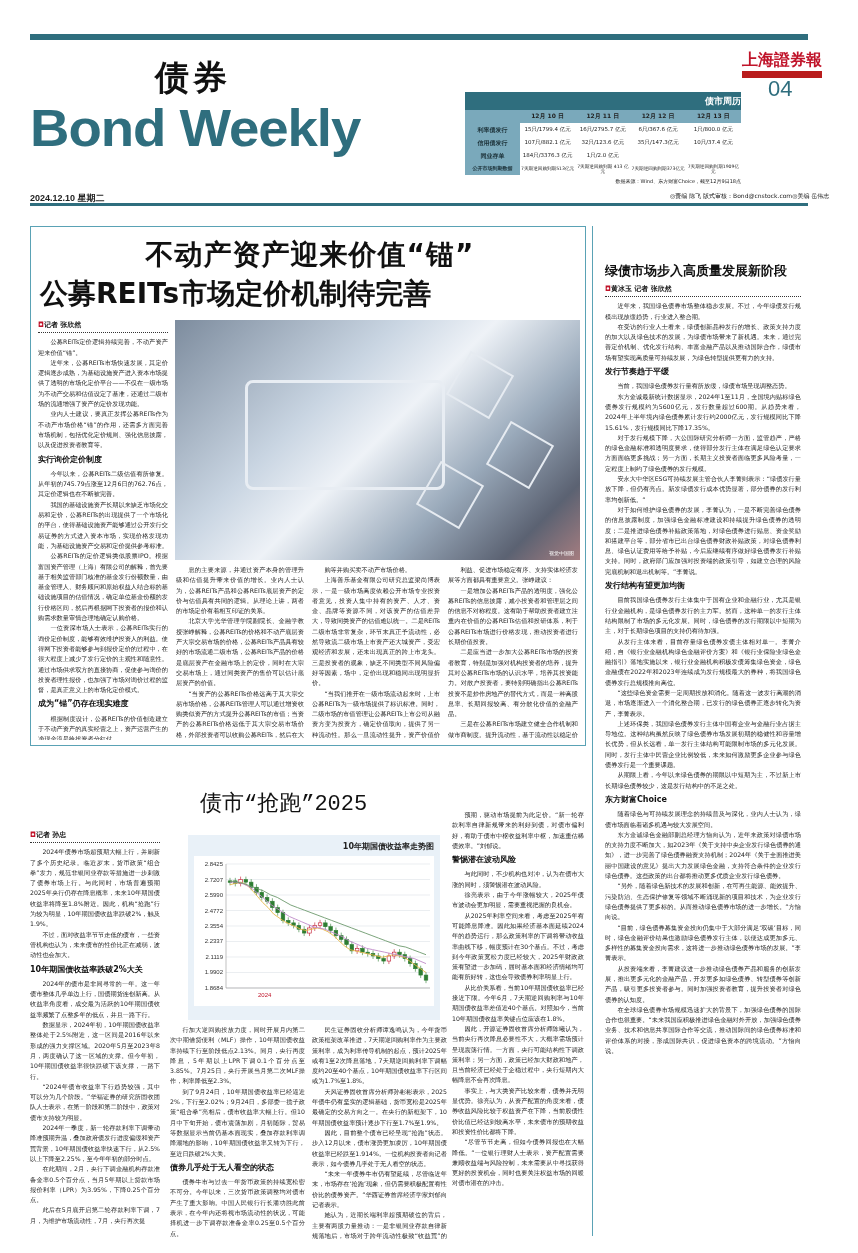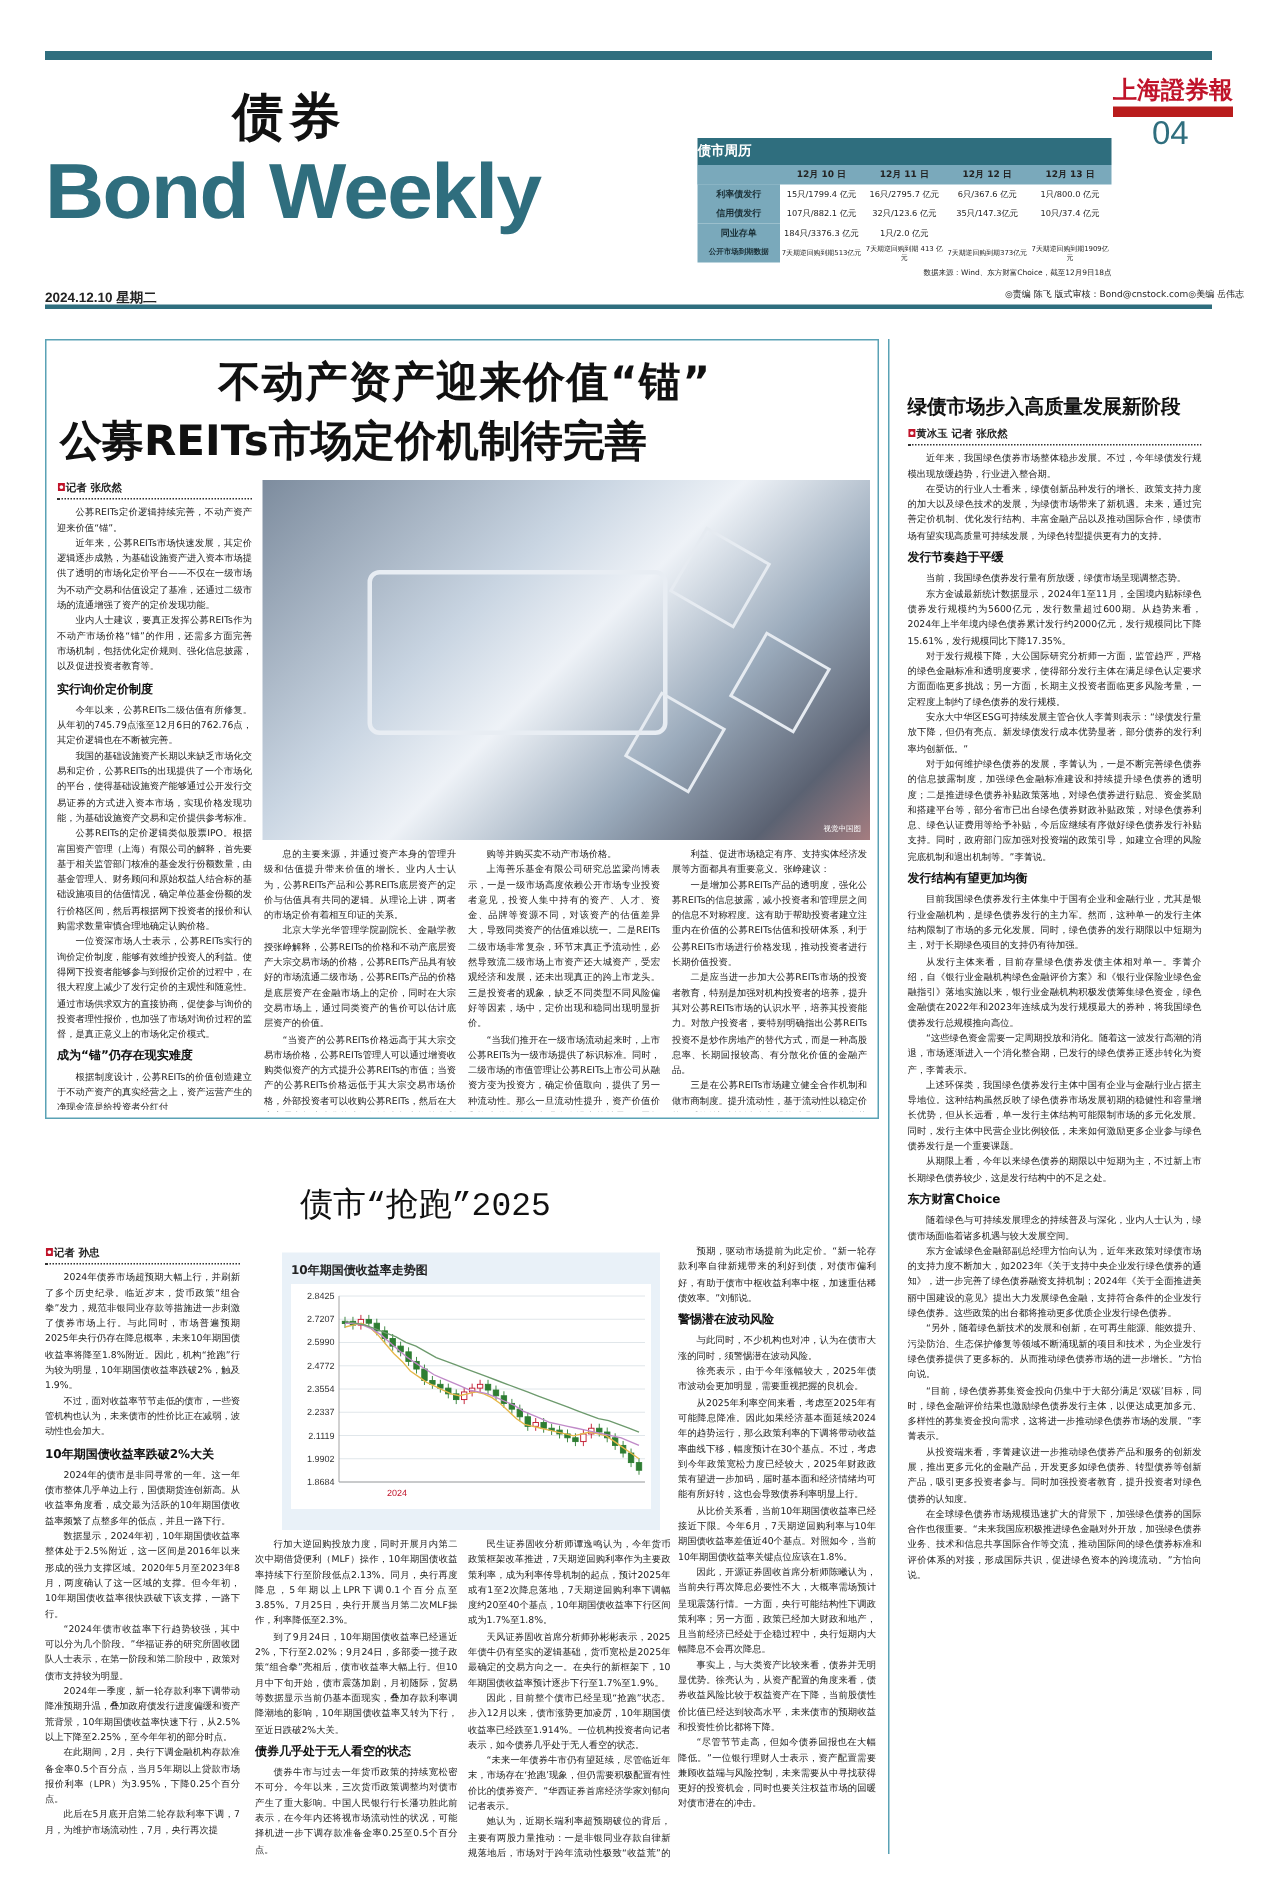--- a/index.html
+++ b/index.html
@@ -4,21 +4,21 @@
 <style>
 *{box-sizing:border-box;margin:0;padding:0}
 body{width:858px;height:1253px;background:#fff;font-family:"DejaVu Sans",sans-serif;position:relative;overflow:hidden;color:#222}
 .topbar{position:absolute;left:30px;top:34px;width:378px;height:6px;background:#2f6e7e}
 .topbar2{position:absolute;left:408px;top:34px;width:400px;height:6px;background:#2f6e7e}
 .section-cn{position:absolute;left:155px;top:55px;font-size:34px;font-weight:bold;font-family:Liberation Sans, sans-serif;color:#111;letter-spacing:4px}
 .section-en{position:absolute;left:30px;top:98px;font-size:52px;font-weight:bold;color:#2f6e7e;font-family:"Liberation Sans",sans-serif;letter-spacing:-1px;transform:scaleX(1.05);transform-origin:left}
 .logo{position:absolute;left:742px;top:50px;font-size:16px;font-weight:bold;color:#c0142a;font-family:"DejaVu Serif",serif;border-bottom:7px solid #b91c1c;padding-bottom:0}
 .pagenum{position:absolute;left:768px;top:76px;font-size:22px;color:#2f6e7e;font-family:"Liberation Sans",sans-serif}
 .cal{position:absolute;left:465px;top:92px;width:276px;font-size:6px}
-.cal-head{background:#2f6e7e;color:#fff;text-align:left;font-weight:bold;font-size:9px;height:18px;line-height:18px}
+.cal-head{background:#2f6e7e;color:#fff;text-align:right;font-weight:bold;font-size:9px;height:18px;line-height:18px}
 .cal-row{display:flex;height:13px;align-items:center}
 .cal-row .lab{width:55px;background:#7aa9bb;height:13px;line-height:13px;text-align:center;font-weight:bold;color:#1a2f36;font-size:6px}
 .cal-row .c{flex:1;text-align:center;font-size:5.5px;color:#222}
 .cal-dates{background:#7aa9bb;font-weight:bold;color:#1a2f36}
 .cal-dates .c{font-size:6px}
 .cal-src{text-align:right;font-size:5px;margin-top:3px;color:#222}
 .dateline{position:absolute;left:30px;top:192px;font-size:9px;font-weight:bold;font-family:"Liberation Sans",sans-serif}
 .editors{position:absolute;left:670px;top:192px;font-size:6px;color:#222}
 .sep1{position:absolute;left:30px;top:203px;width:778px;height:3px;border-top:1px solid #2f6e7e;border-bottom:2px solid #2f6e7e}
 .box1{position:absolute;left:30px;top:226px;width:556px;height:520px;border:1.5px solid #5aa2b5}
@@ -31,21 +31,21 @@
 .col h4{font-size:8px;font-weight:bold;margin:4px 0 4px;color:#111}
 .photo{position:absolute;left:175px;top:320px;width:405px;height:240px;background:linear-gradient(135deg,#7d8c9e 0%,#c9d5e2 35%,#eef2f7 50%,#9aaabb 70%,#5b6272 88%,#a57d80 100%);overflow:hidden}
 .photo .reit{position:absolute;left:95px;top:70px;font-size:60px;font-weight:bold;color:#f4f7fb;font-family:"Liberation Sans",sans-serif;letter-spacing:2px;text-shadow:0 0 6px #8aa0b8}
 .photo .frame{position:absolute;left:70px;top:60px;width:200px;height:110px;border:3px solid #e8edf3;border-radius:8px}
 .photo .hex{position:absolute;width:50px;height:50px;border:2px solid #e6ebf1;transform:rotate(30deg)}
 .photo .credit{position:absolute;right:6px;bottom:4px;font-size:5px;color:#fff}
 .box2{position:absolute;left:592px;top:226px;width:216px;height:1010px;border-left:1.5px solid #5aa2b5}
 .h2{position:absolute;left:605px;top:262px;font-size:13px;font-weight:bold;color:#111}
 .h3{position:absolute;left:200px;top:788px;font-size:22px;color:#111;font-family:Liberation Mono, monospace}
 .chart{position:absolute;left:188px;top:835px;width:252px;height:185px;background:#e9f1f8;padding:6px}
-.chart-title{text-align:left;font-size:8px;font-weight:bold;color:#222;margin-bottom:4px}
+.chart-title{text-align:right;font-size:8px;font-weight:bold;color:#222;margin-bottom:4px}
 .chart-inner{background:#fff;height:150px;position:relative}
 </style>
 </head>
 <body>
 
 <div class="topbar"></div>
 <div class="topbar2"></div>
 <div class="section-cn">债券</div>
 <div class="section-en">Bond Weekly</div>
 <div class="logo">上海證券報</div>
@@ -309,21 +309,21 @@
 </div>
 <div class="col" style="left:312px;top:1025px;width:135px;height:215px">
   <div>
       <p>民生证券固收分析师谭逸鸣认为，今年货币政策框架改革推进，7天期逆回购利率作为主要政策利率，成为利率传导机制的起点，预计2025年或有1至2次降息落地，7天期逆回购利率下调幅度约20至40个基点，10年期国债收益率下行区间或为1.7%至1.8%。</p>
       <p>天风证券固收首席分析师孙彬彬表示，2025年债牛仍有坚实的逻辑基础，货币宽松是2025年最确定的交易方向之一。在央行的新框架下，10年期国债收益率预计逐步下行至1.7%至1.9%。</p>
       <p>因此，目前整个债市已经呈现“抢跑”状态。步入12月以来，债市涨势更加凌厉，10年期国债收益率已经跌至1.914%。一位机构投资者向记者表示，如今债券几乎处于无人看空的状态。</p>
       <p>“未来一年债券牛市仍有望延续，尽管临近年末，市场存在‘抢跑’现象，但仍需要积极配置有性价比的债券资产。”华西证券首席经济学家刘郁向记者表示。</p>
       <p>她认为，近期长端利率超预期破位的背后，主要有两股力量推动：一是非银同业存款自律新规落地后，市场对于跨年流动性极致“收益荒”的担忧；二是海内外机构对2025年中国国内政策利率降息较强的一致</p>
     </div>
 </div>
-<div class="col" style="left:452px;top:830px;width:132px;height:410px">
+<div class="col" style="left:452px;top:810px;width:132px;height:410px">
   <div>
       <p>预期，驱动市场提前为此定价。“新一轮存款利率自律新规带来的利好到债，对债市偏利好，有助于债市中枢收益利率中枢，加速重估稀债效率。”刘郁说。</p>
       <h4>警惕潜在波动风险</h4>
       <p>与此同时，不少机构也对冲，认为在债市大涨的同时，须警惕潜在波动风险。</p>
       <p>徐亮表示，由于今年涨幅较大，2025年债市波动会更加明显，需要重视把握的良机会。</p>
       <p>从2025年利率空间来看，考虑至2025年有可能降息降准。因此如果经济基本面延续2024年的趋势运行，那么政策利率的下调将带动收益率曲线下移，幅度预计在30个基点。不过，考虑到今年政策宽松力度已经较大，2025年财政政策有望进一步加码，届时基本面和经济情绪均可能有所好转，这也会导致债券利率明显上行。</p>
       <p>从比价关系看，当前10年期国债收益率已经接近下限。今年6月，7天期逆回购利率与10年期国债收益率差值近40个基点。对照如今，当前10年期国债收益率关键点位应该在1.8%。</p>
       <p>因此，开源证券固收首席分析师陈曦认为，当前央行再次降息必要性不大，大概率需场预计呈现震荡行情。一方面，央行可能结构性下调政策利率；另一方面，政策已经加大财政和地产，且当前经济已经处于企稳过程中，央行短期内大幅降息不会再次降息。</p>
       <p>事实上，与大类资产比较来看，债券并无明显优势。徐亮认为，从资产配置的角度来看，债券收益风险比较于权益资产在下降，当前股债性价比值已经达到较高水平，未来债市的预期收益和投资性价比都将下降。</p>
       <p>“尽管节节走高，但如今债券回报也在大幅降低。”一位银行理财人士表示，资产配置需要兼顾收益端与风险控制，未来需要从中寻找获得更好的投资机会，同时也要关注权益市场的回暖对债市潜在的冲击。</p>

